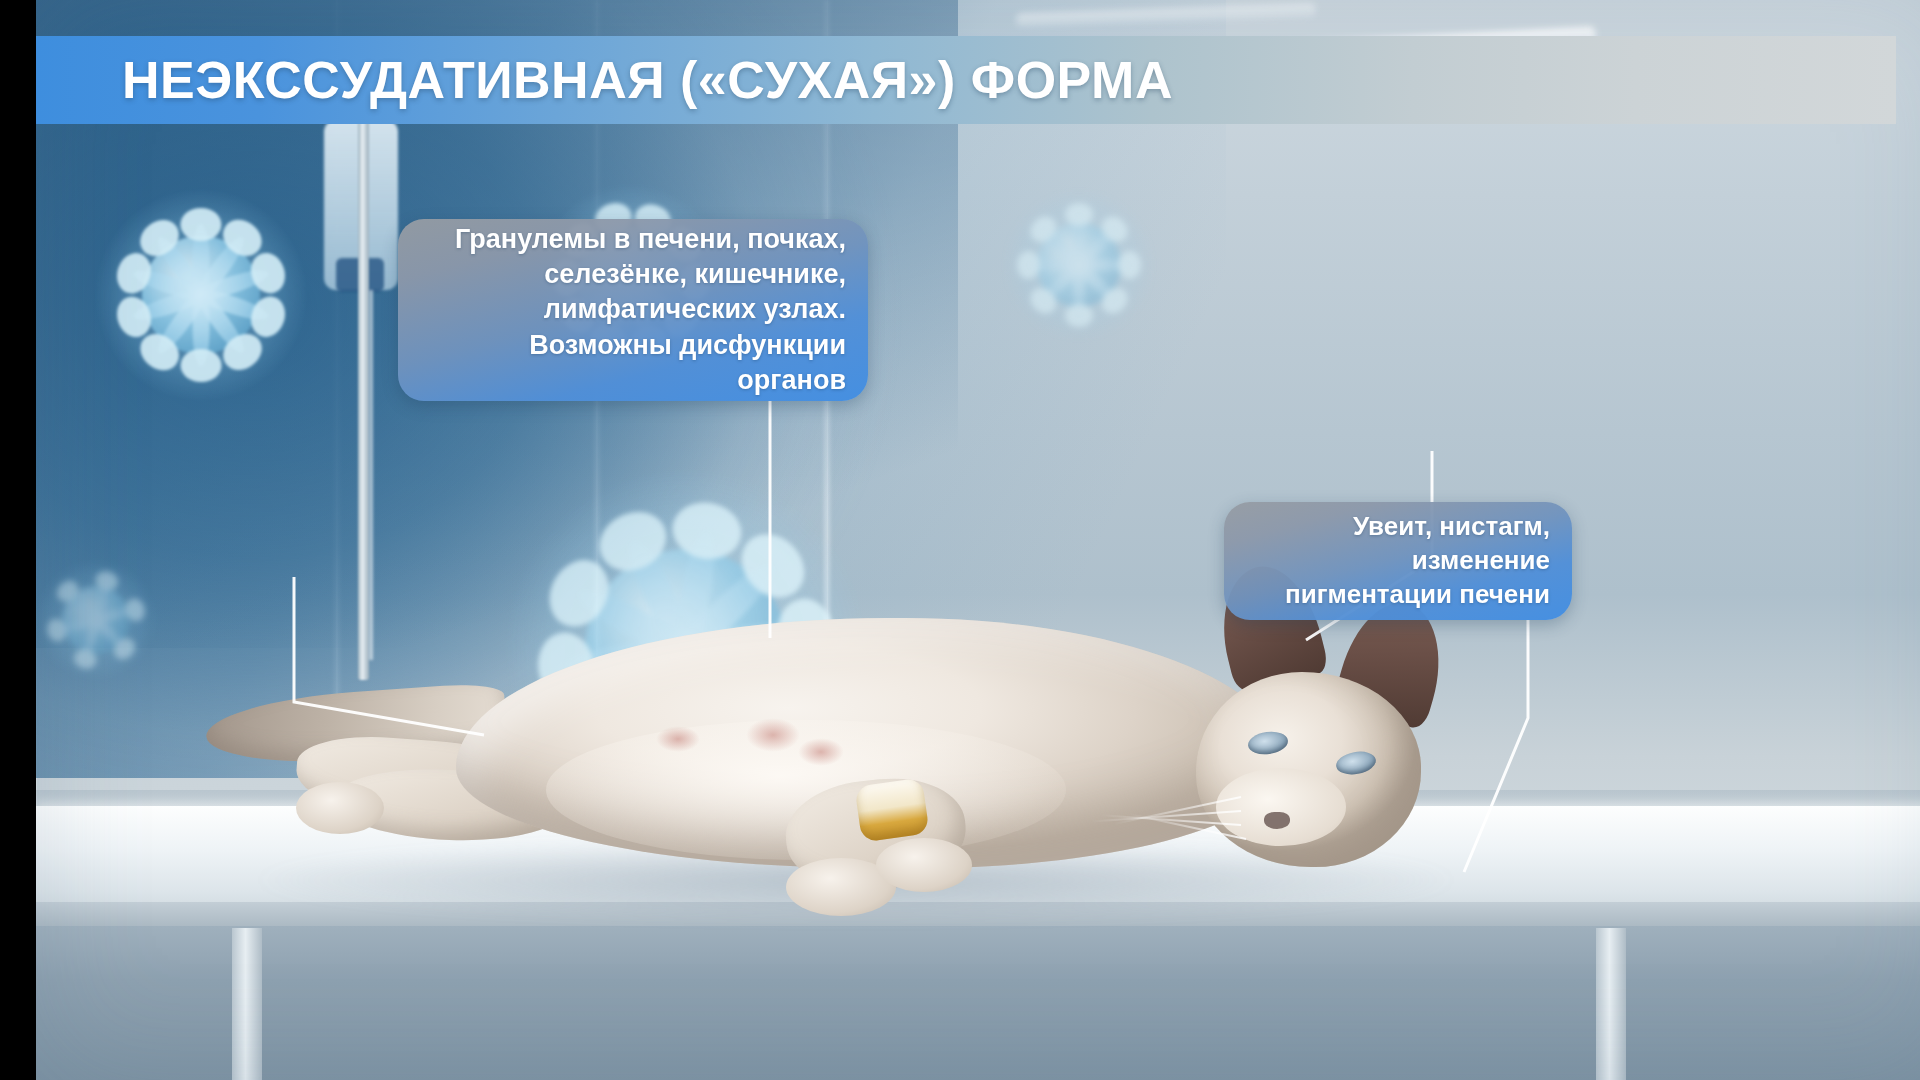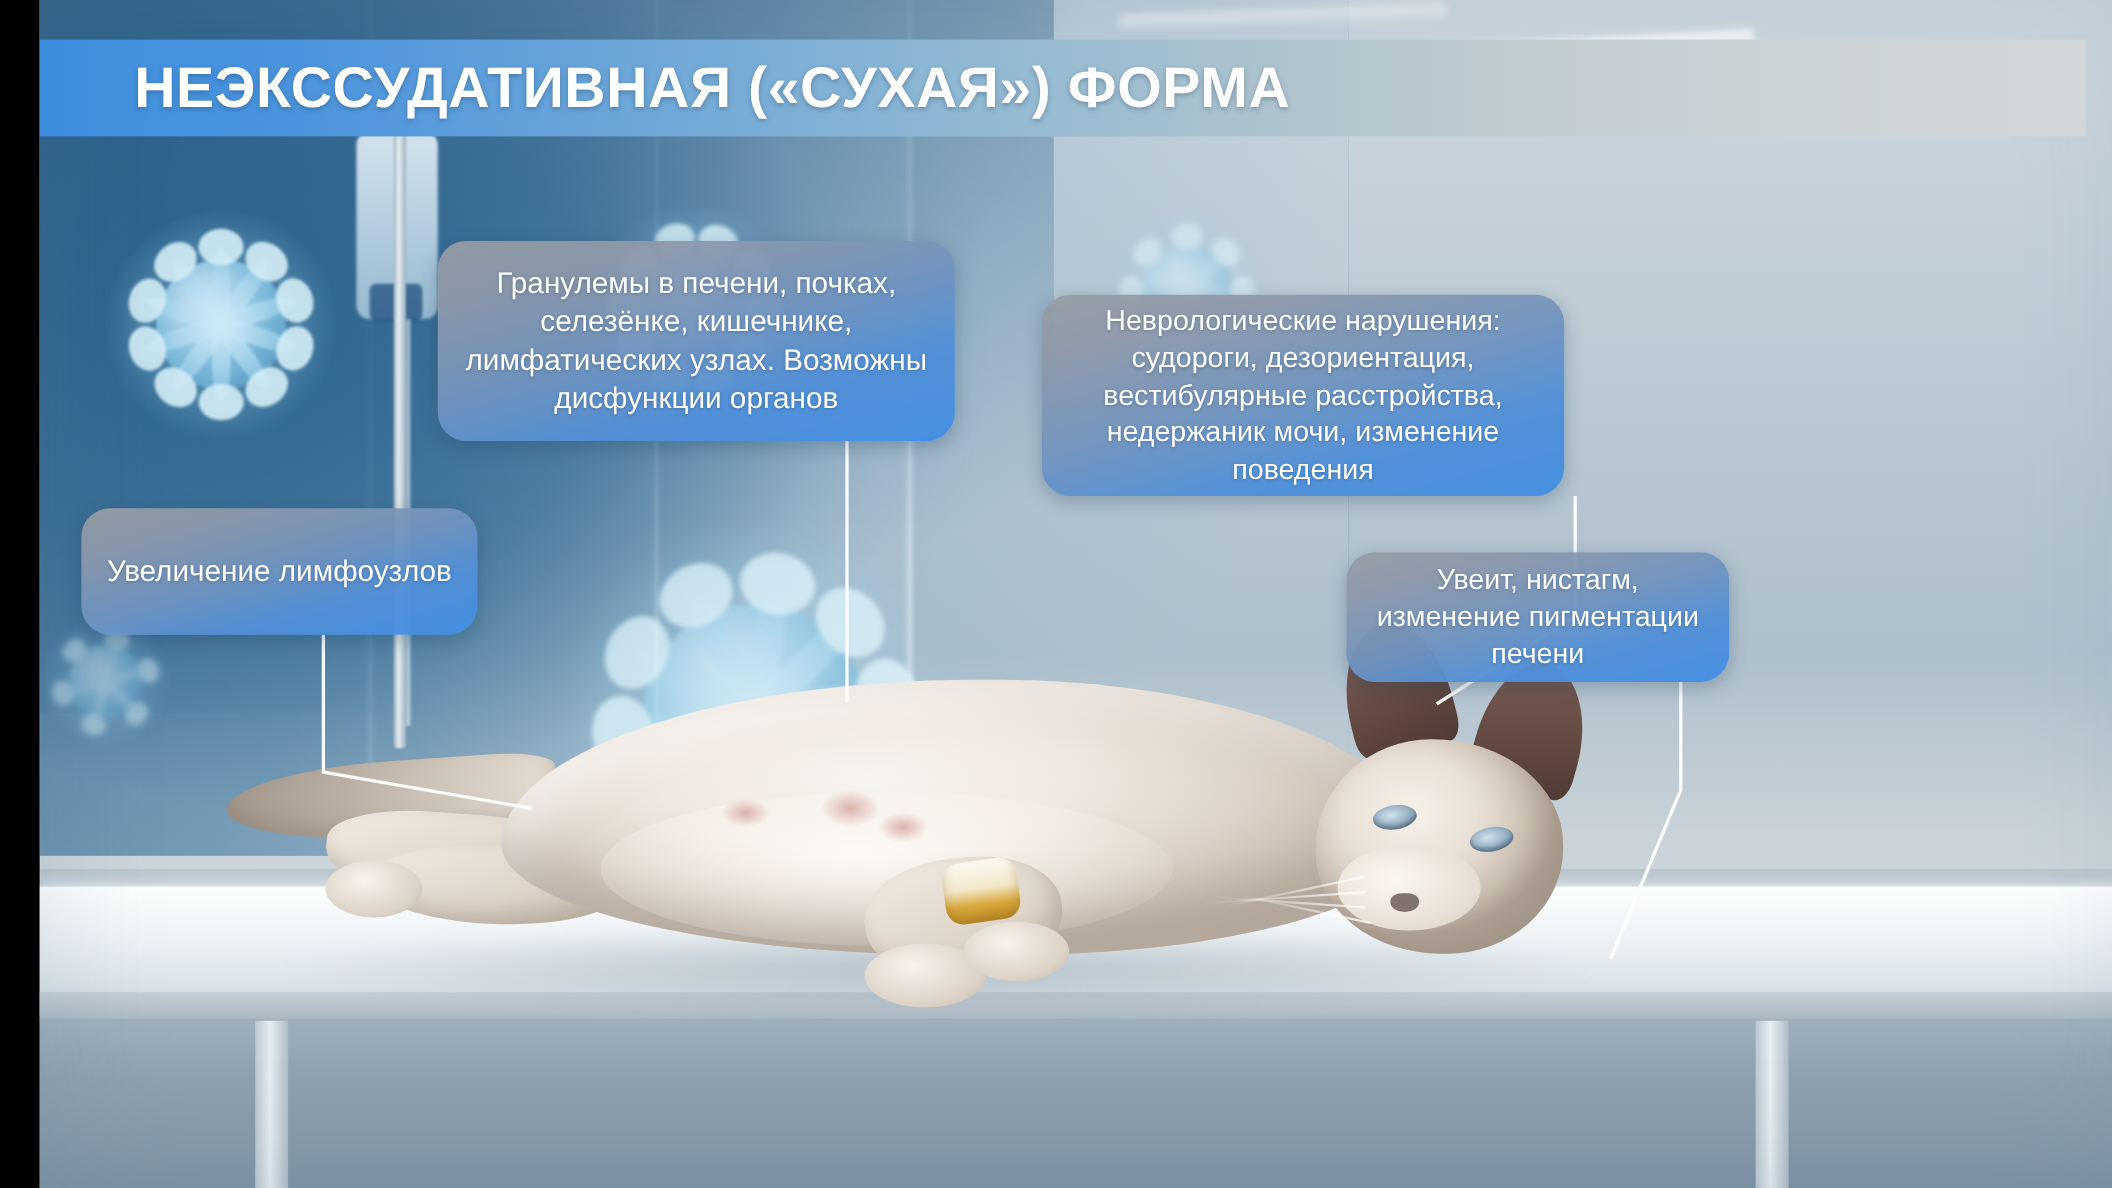--- a/index.html
+++ b/index.html
@@ -231,22 +231,22 @@
     letter-spacing:.5px;
     white-space:nowrap;
     text-shadow:0 2px 5px rgba(30,60,90,.35);
   }
 
   
   .callout{
     position:absolute;
     border-radius:26px;
     color:#ffffff;
-    font-weight:normal;
-    text-align:center;
+    font-weight:bold;
+    text-align:right;
     display:flex;align-items:center;justify-content:center;
     box-sizing:border-box;
     padding:16px 22px;
     line-height:1.30;
     text-shadow:0 1px 3px rgba(25,60,95,.35);
     box-shadow:0 5px 16px rgba(30,60,90,.28);
     background:linear-gradient(165deg,
       rgba(150,156,163,.95) 0%,
       rgba(140,152,170,.95) 20%,
       rgba(112,147,190,.95) 48%,
@@ -411,19 +411,17 @@
 
     <polyline points="1492,620 1492,718 1428,872" fill="none" stroke="#ffffff" stroke-width="3" opacity="0.95"></polyline>
   </svg>
 
   <div class="title-bar">
     <div class="title-text">НЕЭКССУДАТИВНАЯ («СУХАЯ») ФОРМА</div>
   </div>
 
   <div class="callout" id="box-granuloma">Гранулемы в печени, почках, селезёнке, кишечнике, лимфатических узлах. Возможны дисфункции органов</div>
 
-  <div class="callout" id="box-neuro">Неврологические нарушения: судороги, дезориентация, вестибулярные расстройства, недержаник мочи, изменение поведения</div>
-
-  <div class="callout" id="box-lymph">Увеличение лимфоузлов</div>
+
 
   <div class="callout" id="box-uveitis">Увеит, нистагм, изменение пигментации печени</div>
 
 </div>
 
 </body></html>

